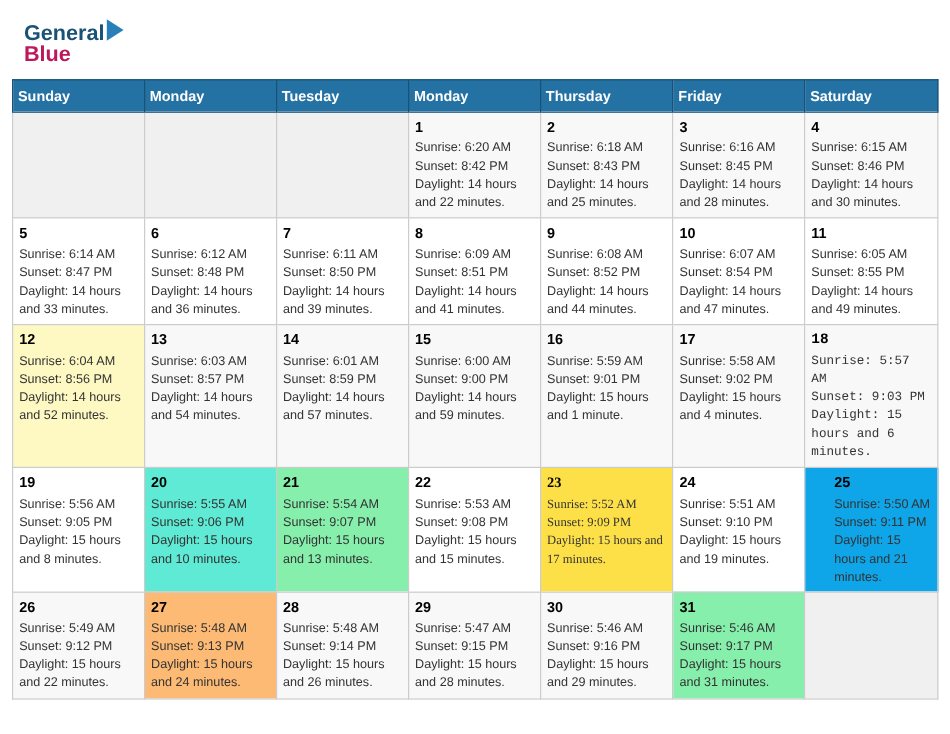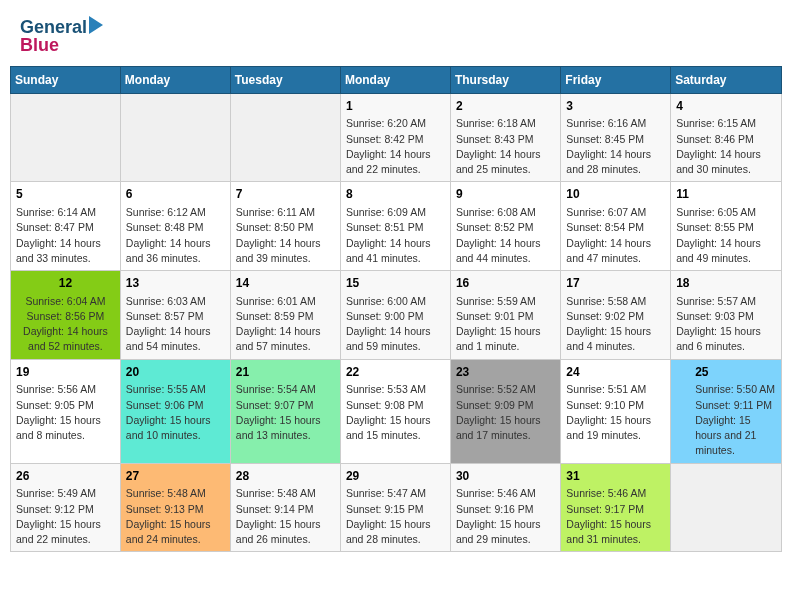--- a/index.html
+++ b/index.html
@@ -176,21 +176,21 @@
         <td style="background: rgb(255, 255, 255);">
           <span class="day-num">10</span>
           <div class="day-info">Sunrise: 6:07 AM<br>Sunset: 8:54 PM<br>Daylight: 14 hours and 47 minutes.</div>
         </td>
         <td style="background: rgb(255, 255, 255);">
           <span class="day-num">11</span>
           <div class="day-info">Sunrise: 6:05 AM<br>Sunset: 8:55 PM<br>Daylight: 14 hours and 49 minutes.</div>
         </td>
       </tr>
       <tr>
-        <td style="background: #84cc16; text-align: center;">
+        <td style="background: #fef9c3;">
           <span class="day-num">12</span>
           <div class="day-info">Sunrise: 6:04 AM<br>Sunset: 8:56 PM<br>Daylight: 14 hours and 52 minutes.</div>
         </td>
         <td style="background: rgb(248, 248, 248);">
           <span class="day-num">13</span>
           <div class="day-info">Sunrise: 6:03 AM<br>Sunset: 8:57 PM<br>Daylight: 14 hours and 54 minutes.</div>
         </td>
         <td style="background: rgb(248, 248, 248);">
           <span class="day-num">14</span>
           <div class="day-info">Sunrise: 6:01 AM<br>Sunset: 8:59 PM<br>Daylight: 14 hours and 57 minutes.</div>
@@ -200,21 +200,21 @@
           <div class="day-info">Sunrise: 6:00 AM<br>Sunset: 9:00 PM<br>Daylight: 14 hours and 59 minutes.</div>
         </td>
         <td style="background: rgb(248, 248, 248);">
           <span class="day-num">16</span>
           <div class="day-info">Sunrise: 5:59 AM<br>Sunset: 9:01 PM<br>Daylight: 15 hours and 1 minute.</div>
         </td>
         <td style="background: rgb(248, 248, 248);">
           <span class="day-num">17</span>
           <div class="day-info">Sunrise: 5:58 AM<br>Sunset: 9:02 PM<br>Daylight: 15 hours and 4 minutes.</div>
         </td>
-        <td style="background: rgb(248, 248, 248);">
+        <td style="background: rgb(248, 248, 248); font-family: Liberation Mono, monospace;">
           <span class="day-num">18</span>
           <div class="day-info">Sunrise: 5:57 AM<br>Sunset: 9:03 PM<br>Daylight: 15 hours and 6 minutes.</div>
         </td>
       </tr>
       <tr>
         <td style="background: rgb(255, 255, 255);">
           <span class="day-num">19</span>
           <div class="day-info">Sunrise: 5:56 AM<br>Sunset: 9:05 PM<br>Daylight: 15 hours and 8 minutes.</div>
         </td>
         <td style="background: #5eead4;">
@@ -222,29 +222,29 @@
           <div class="day-info">Sunrise: 5:55 AM<br>Sunset: 9:06 PM<br>Daylight: 15 hours and 10 minutes.</div>
         </td>
         <td style="background: #86efac;">
           <span class="day-num">21</span>
           <div class="day-info">Sunrise: 5:54 AM<br>Sunset: 9:07 PM<br>Daylight: 15 hours and 13 minutes.</div>
         </td>
         <td style="background: rgb(255, 255, 255);">
           <span class="day-num">22</span>
           <div class="day-info">Sunrise: 5:53 AM<br>Sunset: 9:08 PM<br>Daylight: 15 hours and 15 minutes.</div>
         </td>
-        <td style="background: #a3a3a3;">
+        <td style="background: #fde047; font-family: Liberation Serif, serif;">
           <span class="day-num">23</span>
           <div class="day-info">Sunrise: 5:52 AM<br>Sunset: 9:09 PM<br>Daylight: 15 hours and 17 minutes.</div>
         </td>
         <td style="background: rgb(255, 255, 255);">
           <span class="day-num">24</span>
           <div class="day-info">Sunrise: 5:51 AM<br>Sunset: 9:10 PM<br>Daylight: 15 hours and 19 minutes.</div>
         </td>
-        <td style="background: #7dd3fc; padding-left: 24px;">
+        <td style="background: #0ea5e9; padding-left: 24px;">
           <span class="day-num">25</span>
           <div class="day-info">Sunrise: 5:50 AM<br>Sunset: 9:11 PM<br>Daylight: 15 hours and 21 minutes.</div>
         </td>
       </tr>
       <tr>
         <td style="background: rgb(248, 248, 248);">
           <span class="day-num">26</span>
           <div class="day-info">Sunrise: 5:49 AM<br>Sunset: 9:12 PM<br>Daylight: 15 hours and 22 minutes.</div>
         </td>
         <td style="background: #fdba74;">
@@ -256,20 +256,20 @@
           <div class="day-info">Sunrise: 5:48 AM<br>Sunset: 9:14 PM<br>Daylight: 15 hours and 26 minutes.</div>
         </td>
         <td style="background: rgb(248, 248, 248);">
           <span class="day-num">29</span>
           <div class="day-info">Sunrise: 5:47 AM<br>Sunset: 9:15 PM<br>Daylight: 15 hours and 28 minutes.</div>
         </td>
         <td style="background: rgb(248, 248, 248);">
           <span class="day-num">30</span>
           <div class="day-info">Sunrise: 5:46 AM<br>Sunset: 9:16 PM<br>Daylight: 15 hours and 29 minutes.</div>
         </td>
-        <td style="background: #bef264;">
+        <td style="background: #86efac;">
           <span class="day-num">31</span>
           <div class="day-info">Sunrise: 5:46 AM<br>Sunset: 9:17 PM<br>Daylight: 15 hours and 31 minutes.</div>
         </td>
         <td class="empty-cell"></td>
       </tr>
     </tbody>
 </table>
 
 </body></html>

